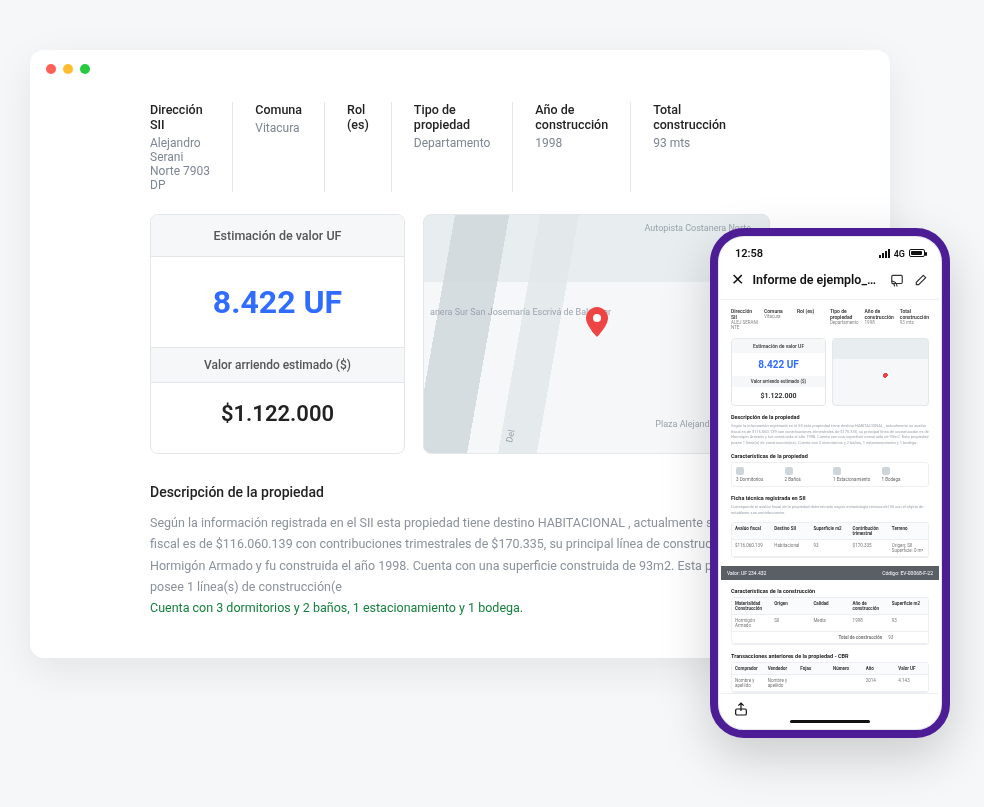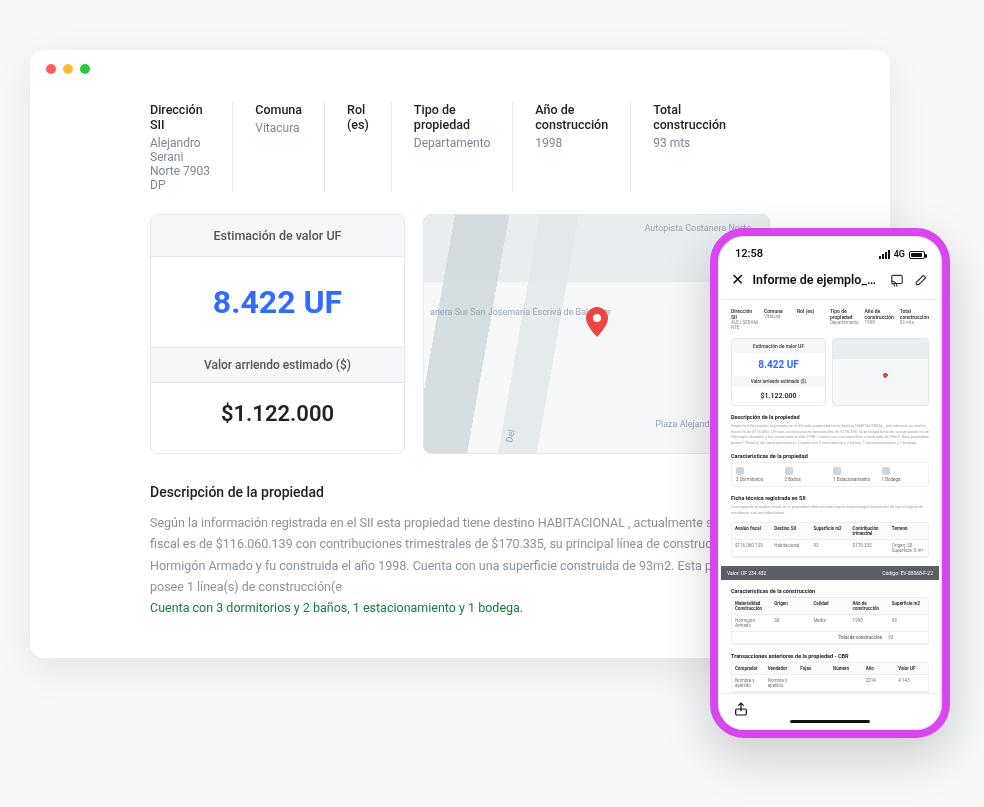--- a/index.html
+++ b/index.html
@@ -124,36 +124,36 @@
   .desc-text .fade { color:#15803d; }
 
   
   .phone {
     position:absolute;
     right:34px;
     top:228px;
     width:240px;
     height:510px;
     background:#fff;
-    border:8px solid #d946ef;
+    border:8px solid #4c1d95;
     border-radius:34px;
     box-shadow:0 18px 50px rgba(0,0,0,0.18), inset 0 0 0 1px #e5e8ec;
     overflow:hidden;
   }
   .phone-inner{
     position:absolute; inset:3px;
     border-radius:28px;
     background:#fff;
     overflow:hidden;
   }
   .status-bar{
     display:flex; justify-content:space-between; align-items:center;
     padding:8px 14px 4px; font-size:11px; font-weight:600; color:#111;
   }
-  .status-right{ display:flex; gap:4px; align-items:flex-end; font-size:9px;}
+  .status-right{ display:flex; gap:4px; align-items:flex-start; font-size:9px;}
   .bars{ display:flex; gap:1px; align-items:flex-end;}
   .bars span{ width:2px; background:#111;}
   .bars span:nth-child(1){height:3px;} .bars span:nth-child(2){height:5px;}
   .bars span:nth-child(3){height:7px;} .bars span:nth-child(4){height:9px;}
   .battery{ width:16px; height:8px; border:1px solid #111; border-radius:2px; position:relative;}
   .battery::after{content:"";position:absolute;right:-3px;top:2px;width:2px;height:4px;background:#111;border-radius:1px;}
   .battery::before{content:"";position:absolute;left:1px;top:1px;bottom:1px;width:80%;background:#111;border-radius:1px;}
 
   .doc-header{
     display:flex; align-items:center; gap:8px;

